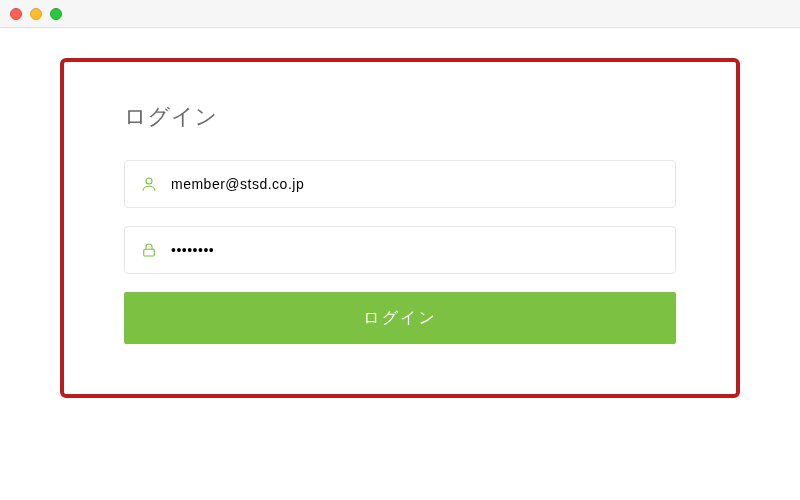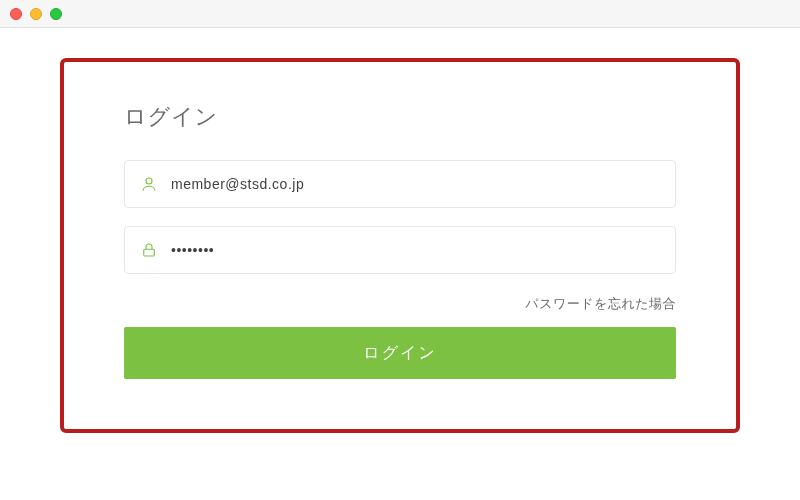--- a/index.html
+++ b/index.html
@@ -72,21 +72,21 @@
       height: 18px;
       stroke: #7cc142;
       fill: none;
       stroke-width: 1.5;
     }
     .text-input {
       border: none;
       outline: none;
       flex: 1;
       font-size: 14px;
-      color: #404040;
+      color: #000000;
       background: transparent;
       font-family: inherit;
       letter-spacing: 0.5px;
     }
     .text-input::placeholder {
       color: #b8b8b8;
     }
     .forgot-row {
       text-align: right;
       margin-bottom: 14px;
@@ -139,20 +139,17 @@
     <div class="input-group">
       <span class="input-icon">
         <svg viewBox="0 0 24 24">
           <rect x="5" y="11" width="14" height="9" rx="1.5"></rect>
           <path d="M8 11V8a4 4 0 0 1 8 0v3"></path>
         </svg>
       </span>
       <input type="password" class="text-input" value="••••••••" style="">
     </div>
 
-    <div class="forgot-row">
-      <a class="forgot-link">パスワードを忘れた場合</a>
-    </div>
 
     <button class="login-button">ログイン</button>
 
   </div>
 </div>
 
 </body></html>

